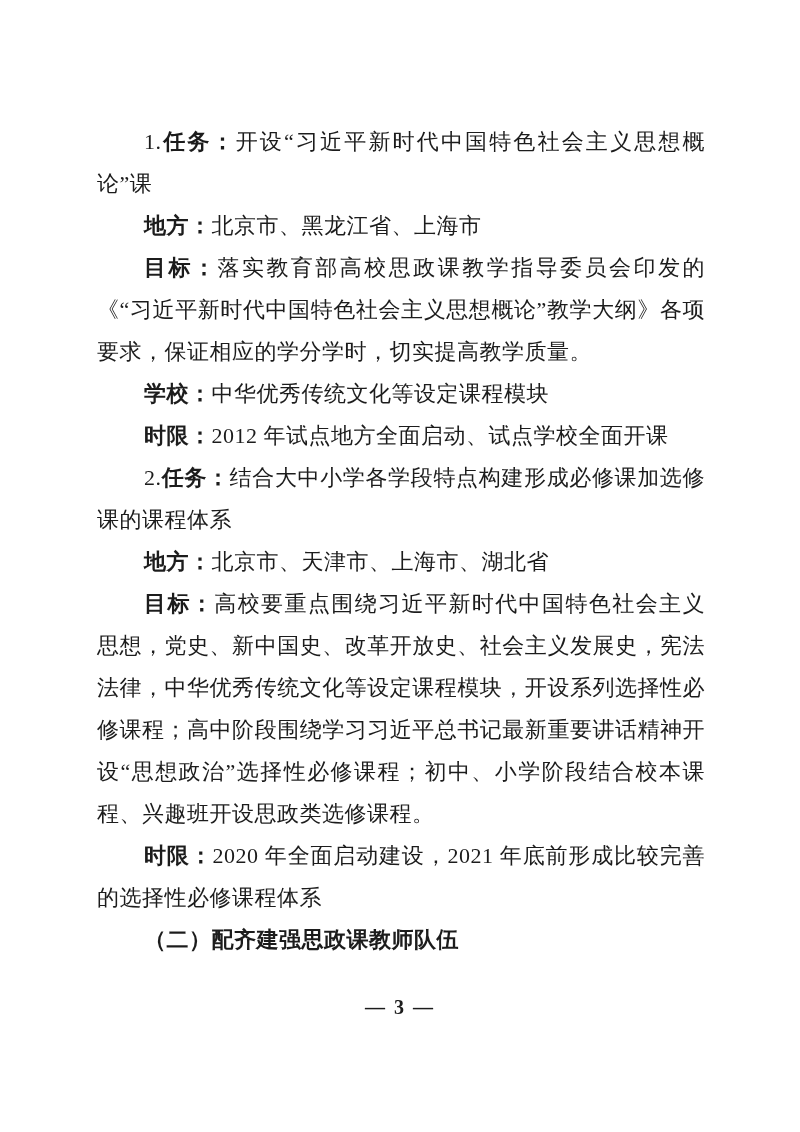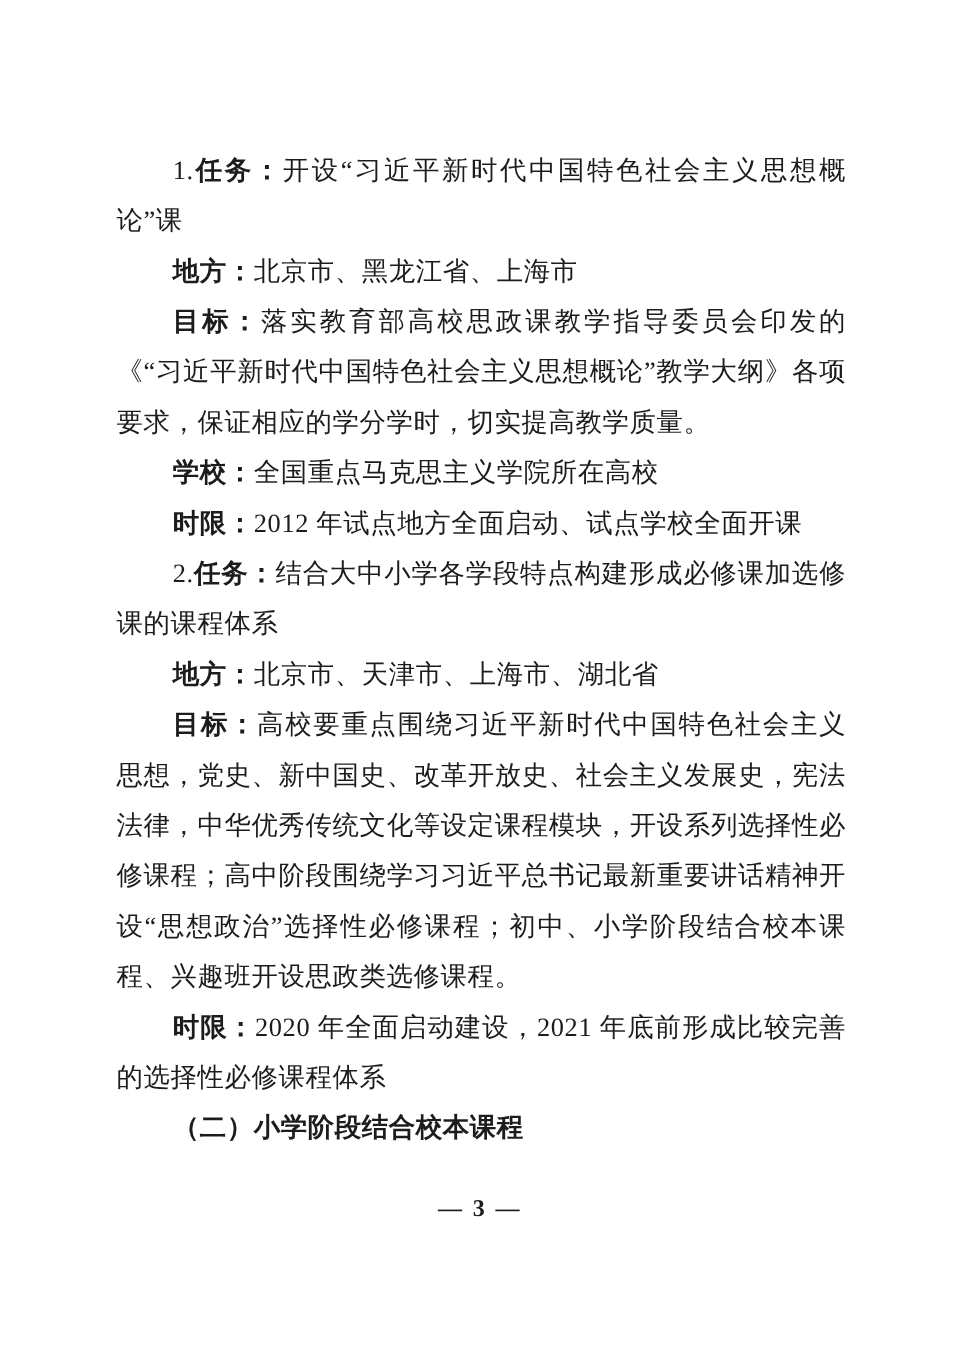--- a/index.html
+++ b/index.html
@@ -45,22 +45,22 @@
   }
 </style>
 </head>
 <body>
 
 <div class="page">
   <main class="doc-body">
       <p class="para indent"><span class="seg">1.</span><span class="seg bold">任务：</span><span class="seg">开设“习近平新时代中国特色社会主义思想概论”课</span></p>
       <p class="para indent"><span class="seg bold">地方：</span><span class="seg">北京市、黑龙江省、上海市</span></p>
       <p class="para indent"><span class="seg bold">目标：</span><span class="seg">落实教育部高校思政课教学指导委员会印发的《“习近平新时代中国特色社会主义思想概论”教学大纲》各项要求，保证相应的学分学时，切实提高教学质量。</span></p>
-      <p class="para indent"><span class="seg bold">学校：</span><span class="seg">全国重点马克思主义学院所在高校</span></p>
+      <p class="para indent"><span class="seg bold">学校：</span><span class="seg">中华优秀传统文化等设定课程模块</span></p>
       <p class="para indent"><span class="seg bold">时限：</span><span class="seg">2012 年试点地方全面启动、试点学校全面开课</span></p>
       <p class="para indent"><span class="seg">2.</span><span class="seg bold">任务：</span><span class="seg">结合大中小学各学段特点构建形成必修课加选修课的课程体系</span></p>
       <p class="para indent"><span class="seg bold">地方：</span><span class="seg">北京市、天津市、上海市、湖北省</span></p>
       <p class="para indent"><span class="seg bold">目标：</span><span class="seg">高校要重点围绕习近平新时代中国特色社会主义思想，党史、新中国史、改革开放史、社会主义发展史，宪法法律，中华优秀传统文化等设定课程模块，开设系列选择性必修课程；高中阶段围绕学习习近平总书记最新重要讲话精神开设“思想政治”选择性必修课程；初中、小学阶段结合校本课程、兴趣班开设思政类选修课程。</span></p>
       <p class="para indent"><span class="seg bold">时限：</span><span class="seg">2020 年全面启动建设，2021 年底前形成比较完善的选择性必修课程体系</span></p>
-      <p class="para indent"><span class="seg bold">（二）小学阶段结合校本课程</span></p>
+      <p class="para indent"><span class="seg bold">（二）配齐建强思政课教师队伍</span></p>
     </main>
   <div class="page-footer">— 3 —</div>
 </div>
 
 </body></html>

